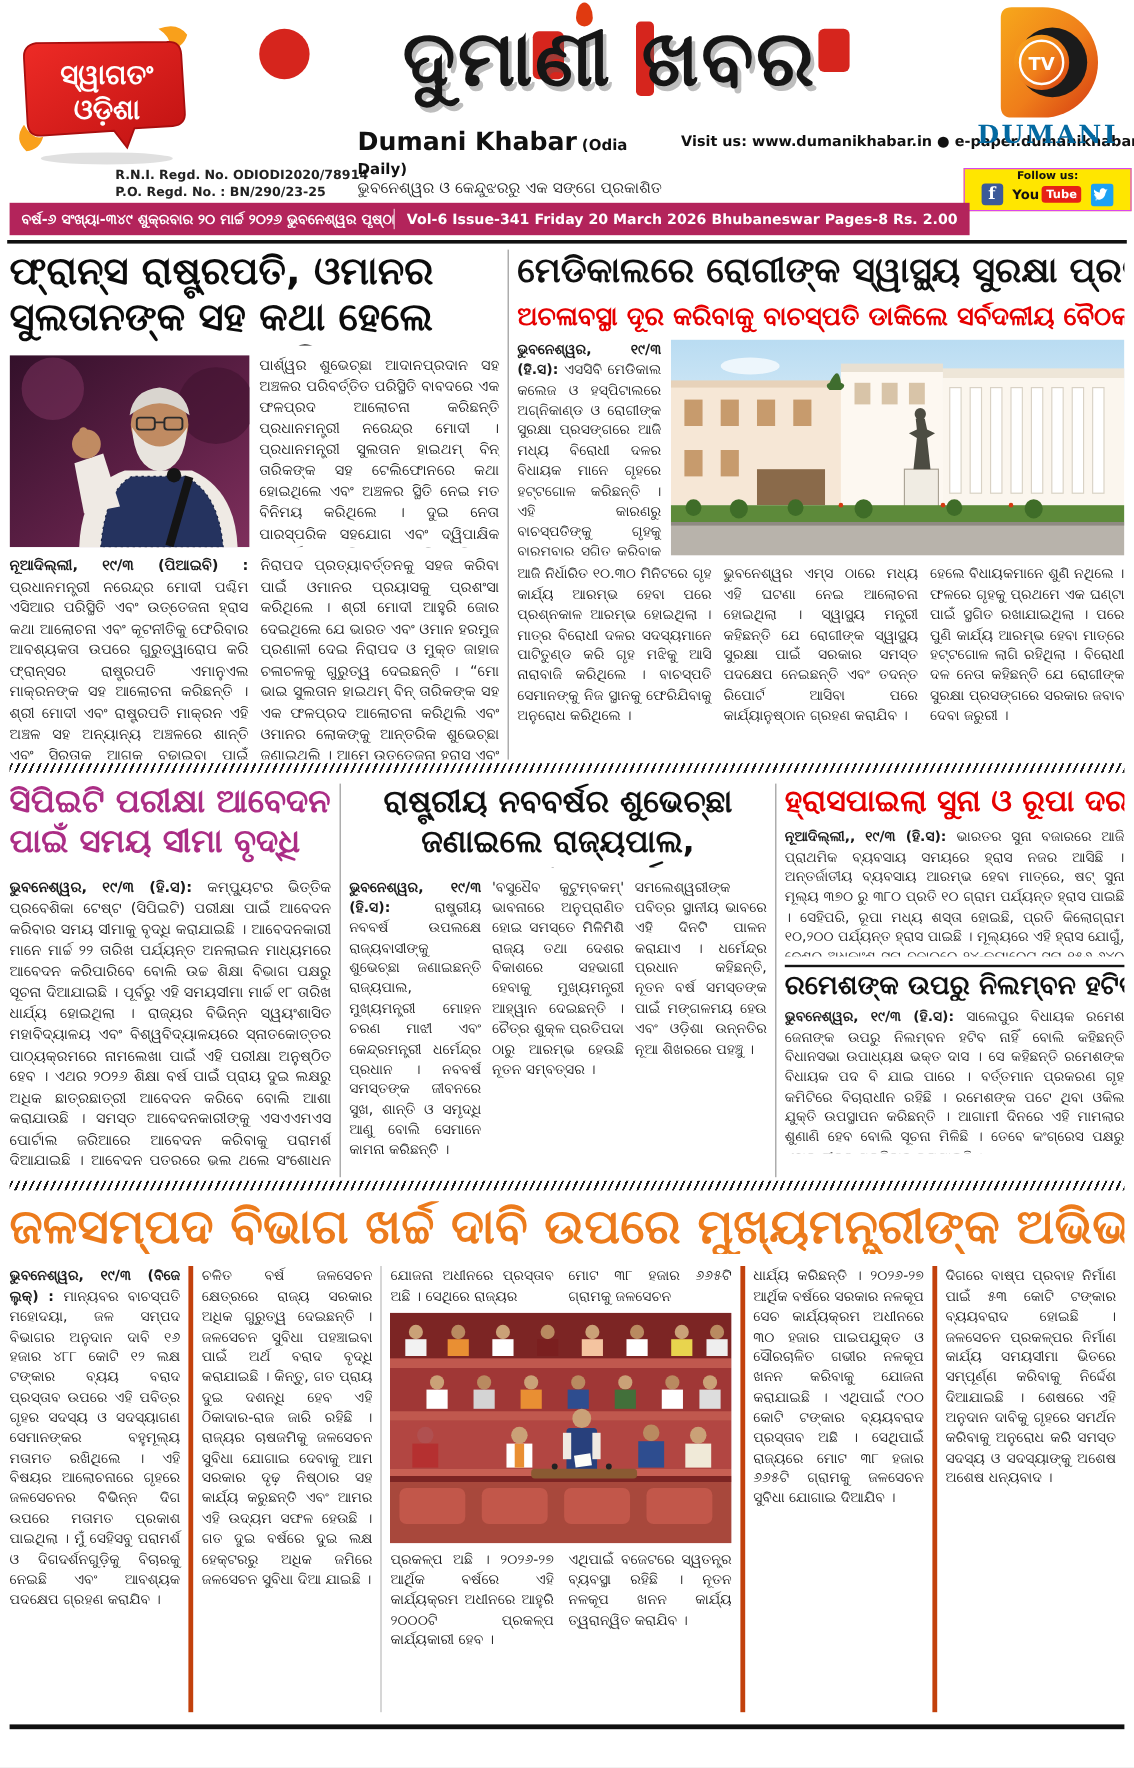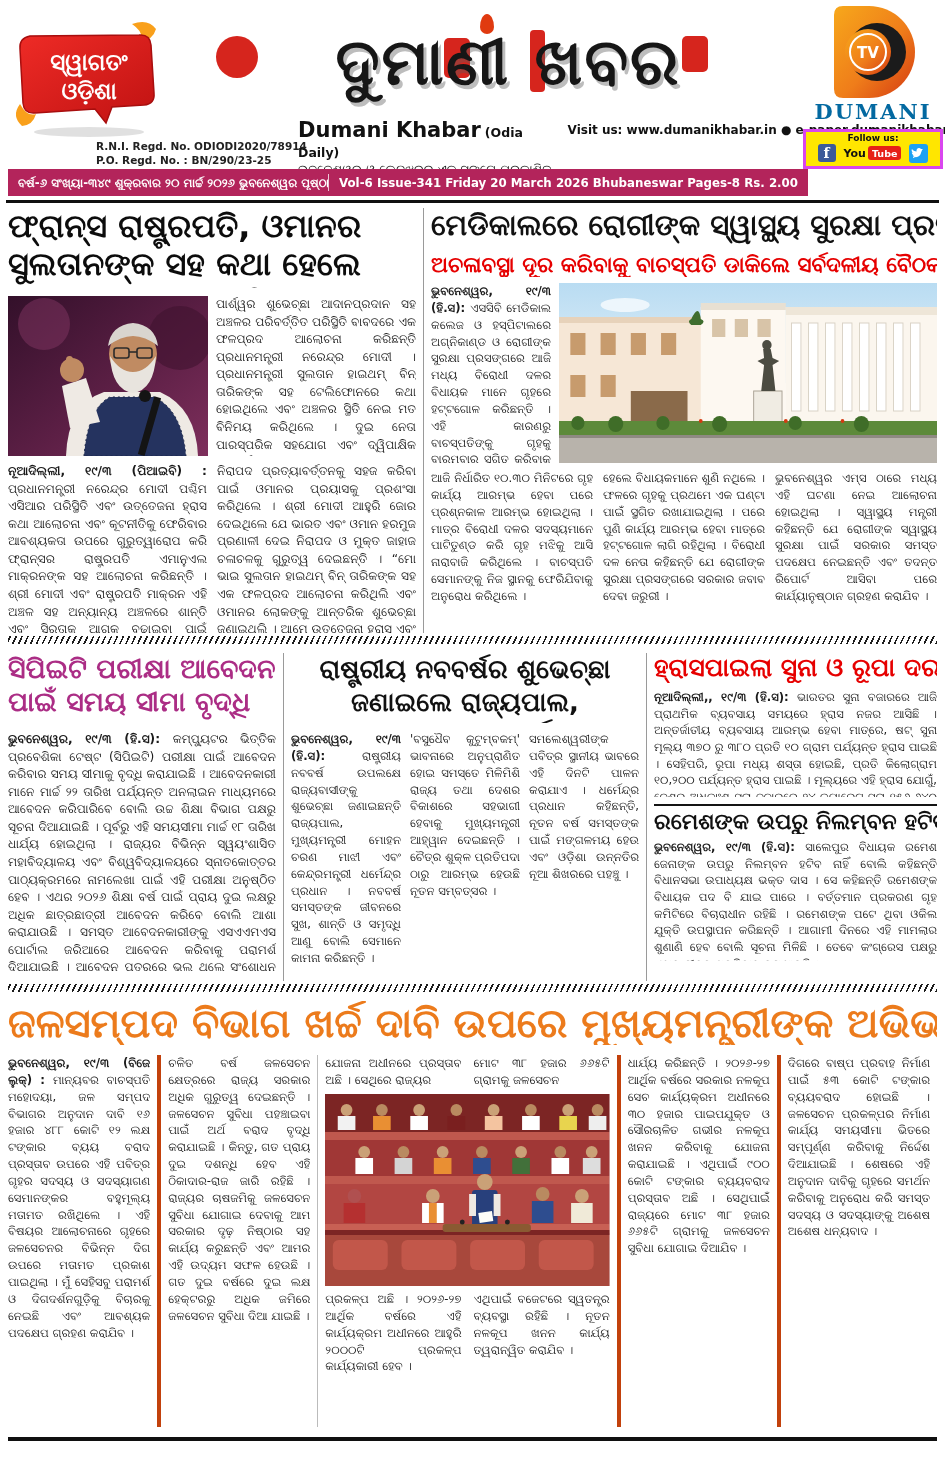--- a/index.html
+++ b/index.html
@@ -2,41 +2,41 @@
 <html><head>
 <meta charset="utf-8">
 <style>
   html,body{margin:0;padding:0;background:#e9e9e9;}
   .page{width:945px;height:1473px;background:#fff;position:relative;overflow:hidden;
         font-family:"DejaVu Sans",sans-serif;color:#111;margin:0 auto;}
   
   header{position:relative;height:200px;}
   .badge{position:absolute;left:4px;top:20px;width:170px;height:118px;}
   .rni{position:absolute;left:96px;top:140px;font-size:10.5px;font-weight:bold;color:#222;line-height:1.3;}
-  .mast{position:absolute;left:212px;top:12px;width:592px;text-align:center;}
+  .mast{position:absolute;left:212px;top:0;width:592px;text-align:center;}
   .mast-title-wrap{position:relative;height:104px;}
   .acc{position:absolute;background:#d6251d;z-index:0;}
   .acc1{left:4px;top:24px;width:42px;height:42px;border-radius:50%;}
   .acc2{left:232px;top:26px;width:26px;height:40px;border-radius:5px;}
   .acc3{left:318px;top:18px;width:15px;height:62px;border-radius:4px;}
   .acc4{right:96px;top:24px;width:26px;height:36px;border-radius:5px;}
   .flame{position:absolute;left:268px;top:2px;width:14px;height:20px;background:#e03a10;
          border-radius:50% 50% 50% 50%/65% 65% 35% 35%;z-index:2;}
   .mast-title{position:relative;z-index:1;font-size:64px;font-weight:900;line-height:100px;
               color:#161616;letter-spacing:2px;white-space:nowrap;overflow:hidden;
               text-shadow:3px 4px 0 rgba(90,90,90,.40);}
   .mast-subrow{display:flex;justify-content:flex-start;align-items:flex-start;margin-top:2px;padding-left:86px;text-align:left;}
   .mast-left{margin-right:16px;}
   .mast-sub-en{font-size:21px;font-weight:800;white-space:nowrap;text-align:center;}
   .mast-sub-en2{font-size:12.5px;font-weight:700;margin-left:4px;}
   .mast-pub{font-size:13px;margin-top:1px;color:#222;white-space:nowrap;}
   .mast-visit{font-size:12px;font-weight:bold;margin-top:5px;white-space:nowrap;}
   .tv{position:absolute;right:2px;top:2px;width:140px;text-align:center;}
   .tv-name{font-family:"DejaVu Serif",serif;font-weight:900;font-size:21px;letter-spacing:2px;line-height:20px;color:#0369a1;}
-  .follow{margin-top:7px;background:#ffe600;border:3px solid #d946ef;padding:1px 3px 3px;}
+  .follow{margin-top:18px;background:#ffe600;border:1px solid #d946ef;padding:1px 3px 3px;}
   .follow-label{font-size:9px;font-weight:bold;color:#111;}
   .icons{display:flex;justify-content:center;align-items:center;gap:8px;height:20px;}
   .fb{width:18px;height:18px;background:#3c5a99;border-radius:3px;color:#fff;font-family:"DejaVu Serif",serif;
       font-weight:bold;font-size:14px;line-height:18px;text-align:center;}
   .yt{display:flex;align-items:center;gap:2px;justify-content:space-between;}
   .yt-you{font-size:11px;font-weight:800;color:#111;}
   .yt-tube{background:#e62117;color:#fff;font-size:9.5px;font-weight:800;border-radius:3px;padding:1.5px 4px;}
   .infobar{position:absolute;left:8px;top:169px;width:800px;height:27px;background:#b3245b;color:#fff;
            display:flex;align-items:center;font-size:11.8px;font-weight:bold;padding:0 10px;box-sizing:border-box;}
   .infobar .odia{white-space:nowrap;overflow:hidden;}
@@ -275,22 +275,22 @@
             <circle cx="320" cy="141" r="8" fill="#3f6d28"></circle>
           <circle cx="150" cy="138" r="2" fill="#d43a12"></circle>
             <circle cx="240" cy="138" r="2" fill="#d43a12"></circle>
             <circle cx="300" cy="138" r="2" fill="#d43a12"></circle>
           <rect x="0" y="152" width="400" height="28" fill="#b8b3ab"></rect>
           <rect x="0" y="152" width="400" height="3" fill="#8f8a82"></rect>
         </svg>
       </div>
       <div class="med-row2">
         <p class="c body-txt" style="margin:0"><span>ଆଜି ନିର୍ଧାରିତ ୧୦.୩୦ ମିନିଟରେ ଗୃହ କାର୍ଯ୍ୟ ଆରମ୍ଭ ହେବା ପରେ ପ୍ରଶ୍ନକାଳ ଆରମ୍ଭ ହୋଇଥିଲା । ମାତ୍ର ବିରୋଧୀ ଦଳର ସଦସ୍ୟମାନେ ପାଟିତୁଣ୍ଡ କରି ଗୃହ ମଝିକୁ ଆସି ନାରାବାଜି କରିଥିଲେ । ବାଚସ୍ପତି ସେମାନଙ୍କୁ ନିଜ ସ୍ଥାନକୁ ଫେରିଯିବାକୁ ଅନୁରୋଧ କରିଥିଲେ ।</span></p>
+        <p class="c body-txt" style="margin:0"><span>ଭୁବନେଶ୍ୱର ଏମ୍ସ ଠାରେ ମଧ୍ୟ ଏହି ଘଟଣା ନେଇ ଆଲୋଚନା ହୋଇଥିଲା । ସ୍ୱାସ୍ଥ୍ୟ ମନ୍ତ୍ରୀ କହିଛନ୍ତି ଯେ ରୋଗୀଙ୍କ ସ୍ୱାସ୍ଥ୍ୟ ସୁରକ୍ଷା ପାଇଁ ସରକାର ସମସ୍ତ ପଦକ୍ଷେପ ନେଇଛନ୍ତି ଏବଂ ତଦନ୍ତ ରିପୋର୍ଟ ଆସିବା ପରେ କାର୍ଯ୍ୟାନୁଷ୍ଠାନ ଗ୍ରହଣ କରାଯିବ ।</span></p>
         <p class="c body-txt" style="margin:0"><span>ହେଲେ ବିଧାୟକମାନେ ଶୁଣି ନଥିଲେ । ଫଳରେ ଗୃହକୁ ପ୍ରଥମେ ଏକ ଘଣ୍ଟା ପାଇଁ ସ୍ଥଗିତ ରଖାଯାଇଥିଲା । ପରେ ପୁଣି କାର୍ଯ୍ୟ ଆରମ୍ଭ ହେବା ମାତ୍ରେ ହଟ୍ଟଗୋଳ ଲାଗି ରହିଥିଲା । ବିରୋଧୀ ଦଳ ନେତା କହିଛନ୍ତି ଯେ ରୋଗୀଙ୍କ ସୁରକ୍ଷା ପ୍ରସଙ୍ଗରେ ସରକାର ଜବାବ ଦେବା ଜରୁରୀ ।</span></p>
-        <p class="c body-txt" style="margin:0"><span>ଭୁବନେଶ୍ୱର ଏମ୍ସ ଠାରେ ମଧ୍ୟ ଏହି ଘଟଣା ନେଇ ଆଲୋଚନା ହୋଇଥିଲା । ସ୍ୱାସ୍ଥ୍ୟ ମନ୍ତ୍ରୀ କହିଛନ୍ତି ଯେ ରୋଗୀଙ୍କ ସ୍ୱାସ୍ଥ୍ୟ ସୁରକ୍ଷା ପାଇଁ ସରକାର ସମସ୍ତ ପଦକ୍ଷେପ ନେଇଛନ୍ତି ଏବଂ ତଦନ୍ତ ରିପୋର୍ଟ ଆସିବା ପରେ କାର୍ଯ୍ୟାନୁଷ୍ଠାନ ଗ୍ରହଣ କରାଯିବ ।</span></p>
       </div>
     </article>
   </section>
 
   <div class="hatch"></div>
 
   <section class="mid-sec">
 
     <article class="art-cpet">
       <h2 class="cpet-h">ସିପିଇଟି ପରୀକ୍ଷା ଆବେଦନ ପାଇଁ ସମୟ ସୀମା ବୃଦ୍ଧି</h2>

